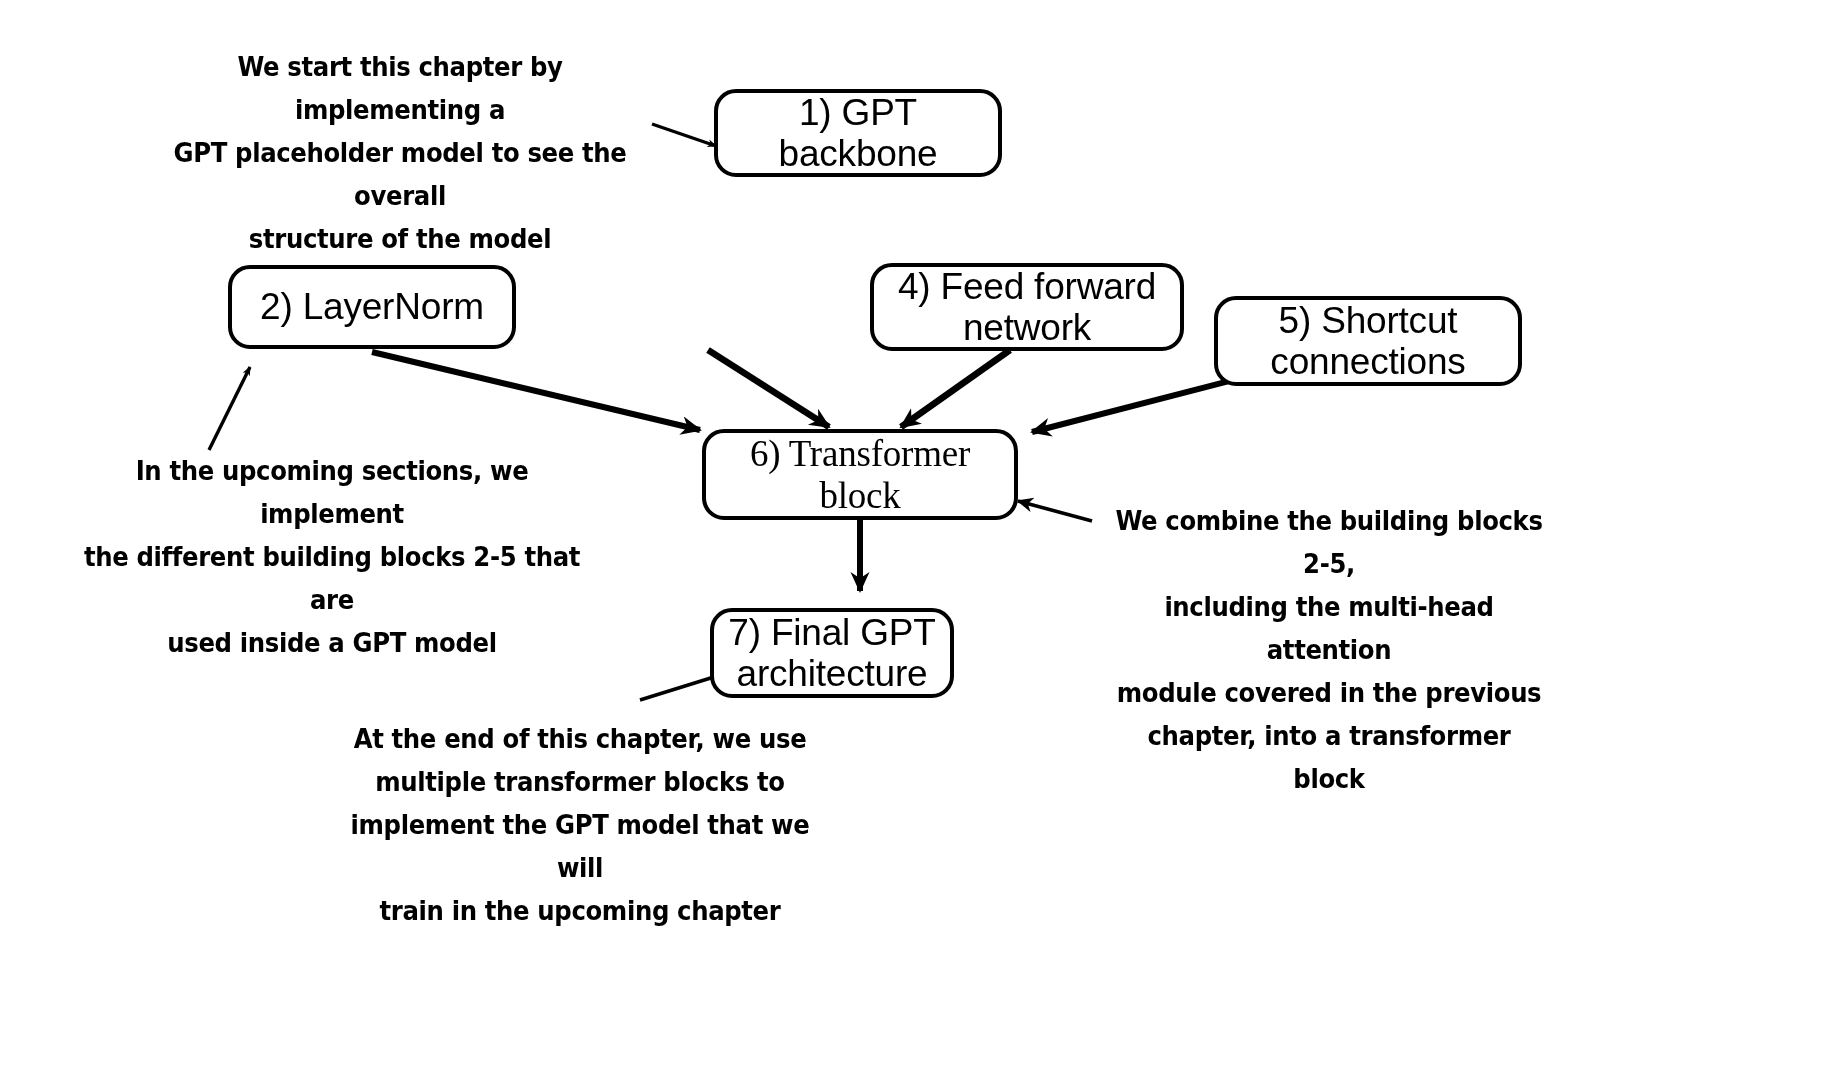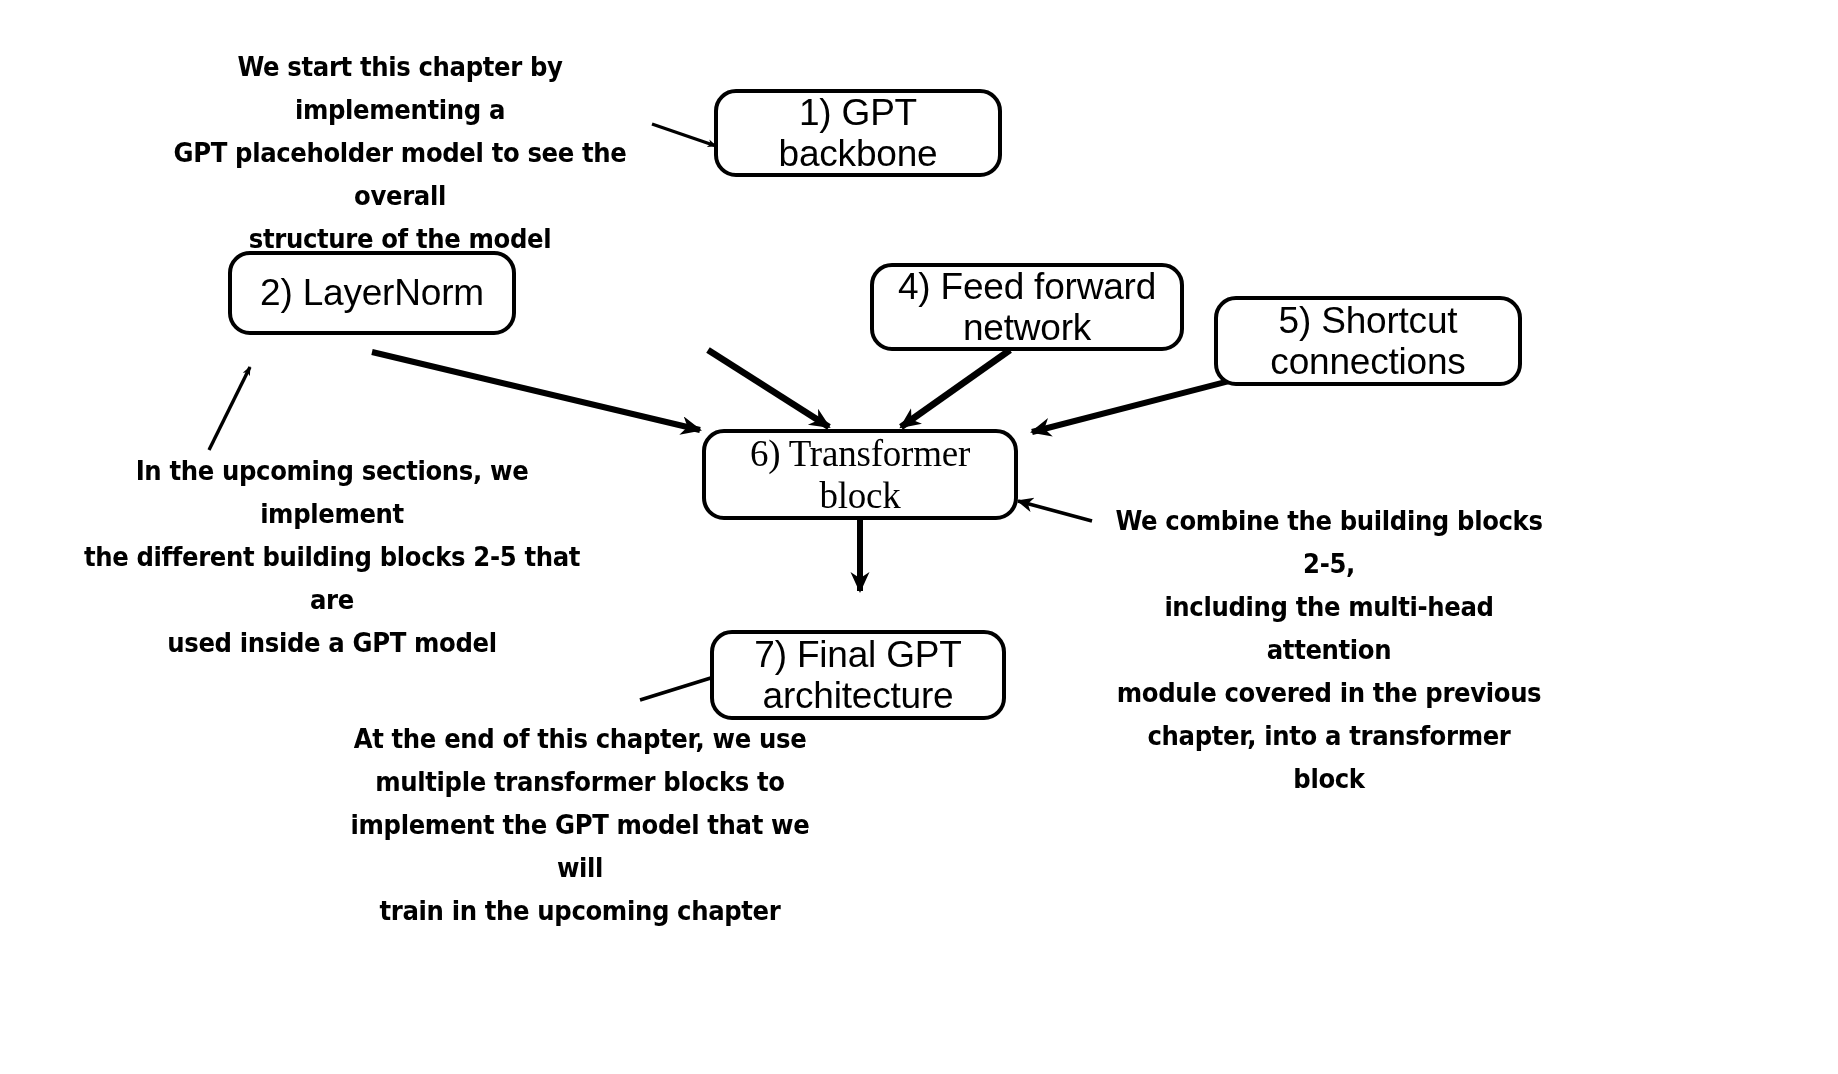--- a/index.html
+++ b/index.html
@@ -115,33 +115,33 @@
     </g>
 
     <g>
       <path d="M640,700 L730,672" stroke="#000000" stroke-width="3.6" fill="none" marker-end="url(#ahMed)"></path>
     </g>
   </svg>
 
   <div class="node" style="left:714px; top:89px; width:288px; height:88px;">1) GPT
 backbone</div>
 
-  <div class="node" style="left:228px; top:251px; width:288px; height:84px;">2) LayerNorm</div>
+  <div class="node" style="left:228px; top:265px; width:288px; height:84px;">2) LayerNorm</div>
 
 
   <div class="node" style="left:870px; top:263px; width:314px; height:88px;">4) Feed forward
 network</div>
 
   <div class="node" style="left:1214px; top:263px; width:308px; height:90px;margin-top:33px;">5) Shortcut
 connections</div>
 
   <div class="node" style="left:702px; top:429px; width:316px; height:91px;font-family:Liberation Serif, serif;">6) Transformer
 block</div>
 
-  <div class="node" style="left:710px; top:630px; width:296px; height:90px;">7) Final GPT
+  <div class="node" style="left:710px; top:608px; width:244px; height:90px;">7) Final GPT
 architecture</div>
 
   <div class="annotation" style="left:130px; top:46px; width:540px;">We start this chapter by implementing a
 GPT placeholder model to see the overall
 structure of the model</div>
 
   <div class="annotation ann-left" style="left:52px; top:450px; width:560px;">In the upcoming sections, we implement
 the different building blocks 2-5 that are
 used inside a GPT model</div>
 

